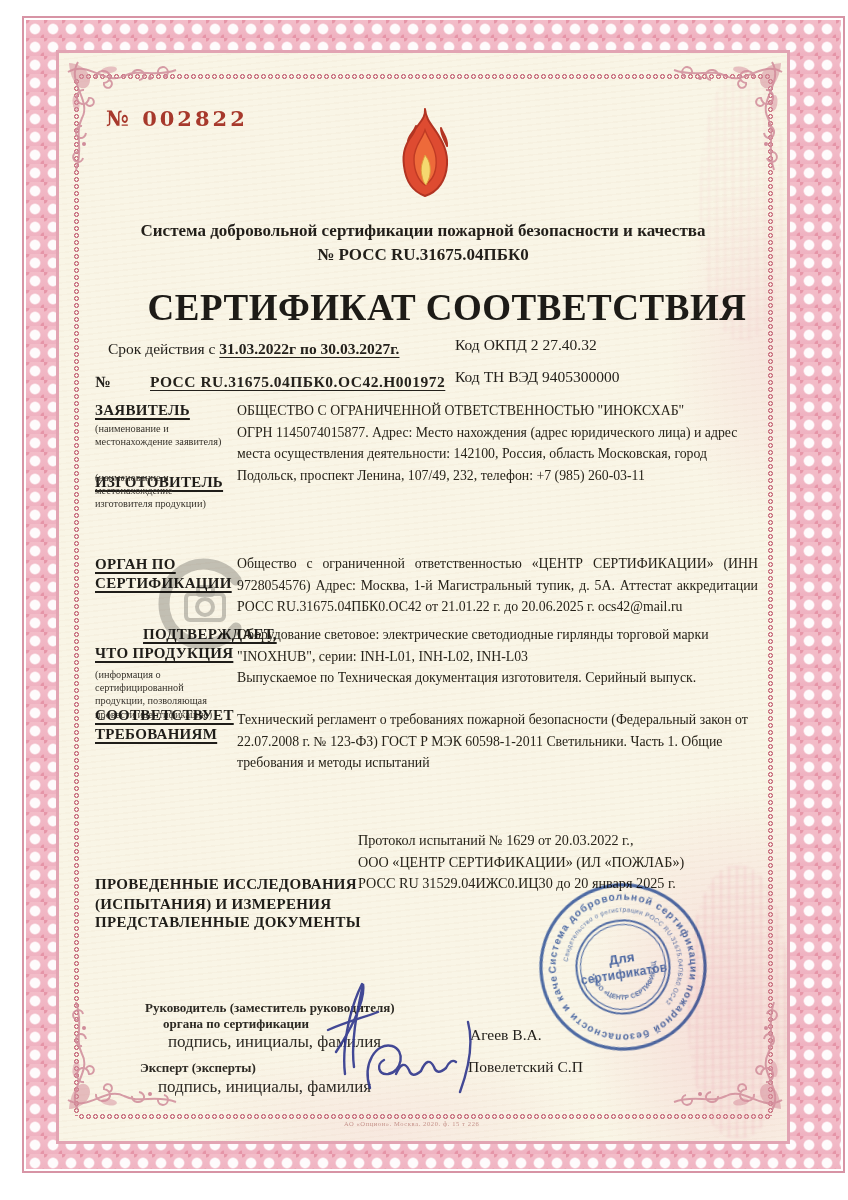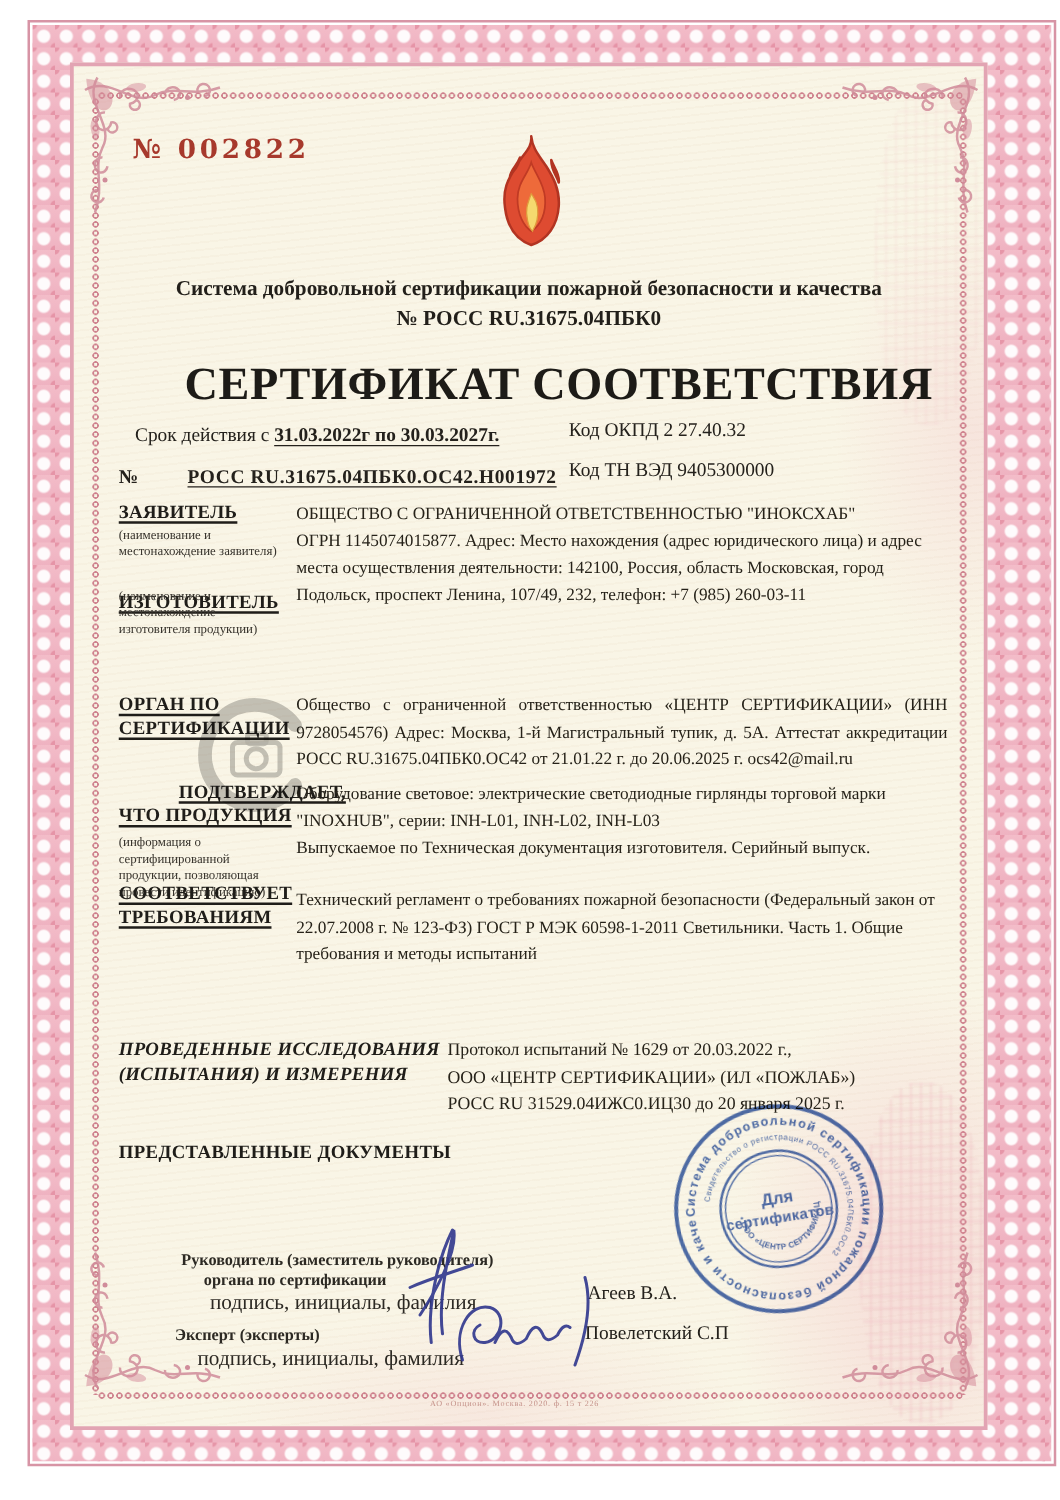--- a/index.html
+++ b/index.html
@@ -166,21 +166,21 @@
       <span style="display:block;">Оборудование световое: электрические светодиодные гирлянды торговой марки "INOXHUB", серии: INH-L01, INH-L02, INH-L03</span>
       <span style="display:block;">Выпускаемое по Техническая документация изготовителя. Серийный выпуск.</span>
     </div>
 
     <div class="abs lbl" style="left:95px;top:707px;width:150px;">
       <span class="u" style="display:block;">СООТВЕТСТВУЕТ</span>
       <span class="u" style="display:block;margin-top:2px;">ТРЕБОВАНИЯМ</span>
     </div>
     <div class="abs bodytxt" style="left:237px;top:709px;width:515px;">Технический регламент о требованиях пожарной безопасности (Федеральный закон от 22.07.2008 г. № 123-ФЗ) ГОСТ Р МЭК 60598-1-2011 Светильники. Часть 1. Общие требования и методы испытаний</div>
 
-    <div class="abs lbl" style="left:95px;top:830px;width:272px;line-height:20px;font-style:italic;">ПРОВЕДЕННЫЕ ИССЛЕДОВАНИЯ (ИСПЫТАНИЯ) И ИЗМЕРЕНИЯ</div>
+    <div class="abs lbl" style="left:95px;top:874px;width:272px;line-height:20px;">ПРОВЕДЕННЫЕ ИССЛЕДОВАНИЯ (ИСПЫТАНИЯ) И ИЗМЕРЕНИЯ</div>
     <div class="abs bodytxt" style="left:358px;top:830px;width:400px;font-size:14.2px;">
       <span style="display:block;">Протокол испытаний № 1629 от  20.03.2022 г.,</span>
       <span style="display:block;">ООО «ЦЕНТР СЕРТИФИКАЦИИ» (ИЛ «ПОЖЛАБ»)</span>
       <span style="display:block;">РОСС RU 31529.04ИЖС0.ИЦ30  до 20 января 2025 г.</span>
     </div>
 
     <div class="abs lbl" style="left:95px;top:914px;">ПРЕДСТАВЛЕННЫЕ ДОКУМЕНТЫ</div>
 
     <div class="abs sigrole" style="left:145px;top:1000px;">Руководитель (заместитель руководителя)</div>
     <div class="abs sigrole" style="left:163px;top:1016px;">органа по сертификации</div>

